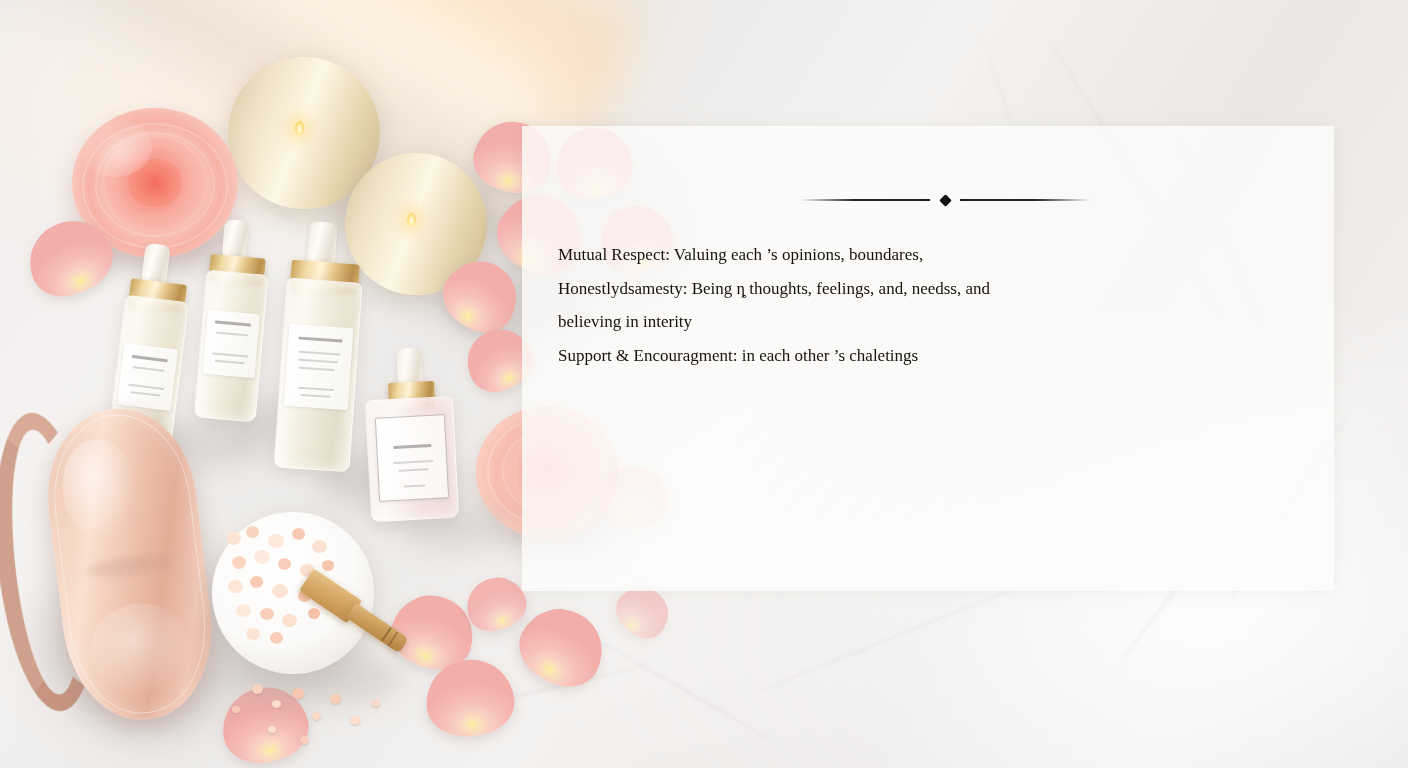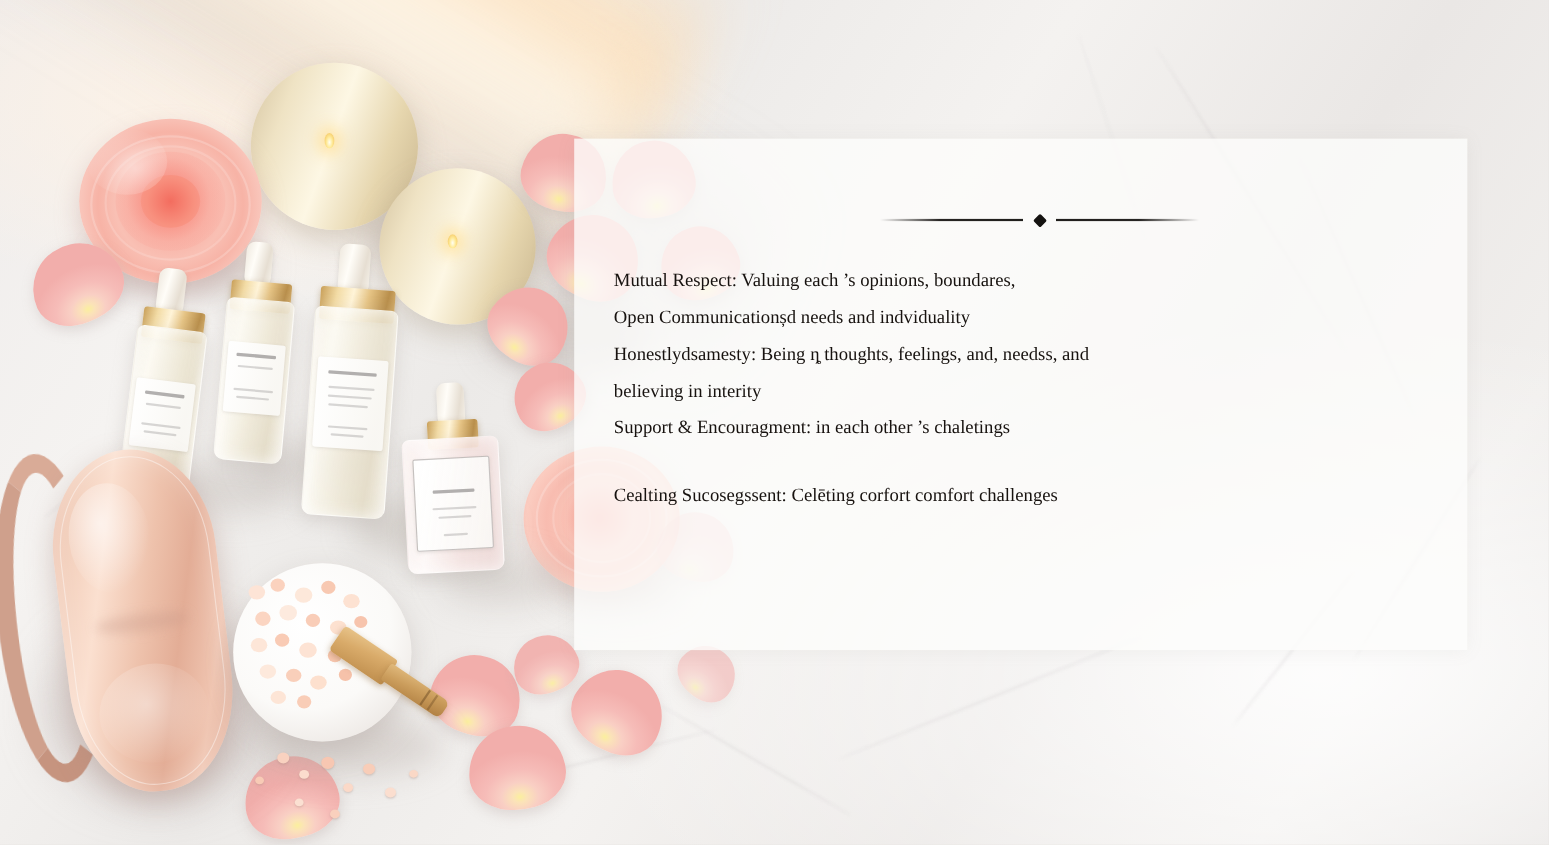--- a/index.html
+++ b/index.html
@@ -348,20 +348,18 @@
   <div id="panel-inner">
 
     <div class="divider">
       <div class="dline left"></div>
       <div class="dgem"></div>
       <div class="dline right"></div>
     </div>
 
     <div class="body-text" id="body-text">
         <div class="ln">Mutual Respect: Valuing each ’s opinions, boundares,</div>
-        <div class="ln">Open Communicationșd needs and indviduality</div>
         <div class="ln">Honestlydsamesty: Being ȵ thoughts, feelings, and, needss, and</div>
         <div class="ln">believing in interity</div>
         <div class="ln">Support &amp; Encouragment: in each other ’s chaletings</div>
-        <div class="ln gap-top">Cealting Sucosegssent: Celēting corfort comfort challenges</div>
       </div>
   </div>
 </div>
 
 </body></html>

